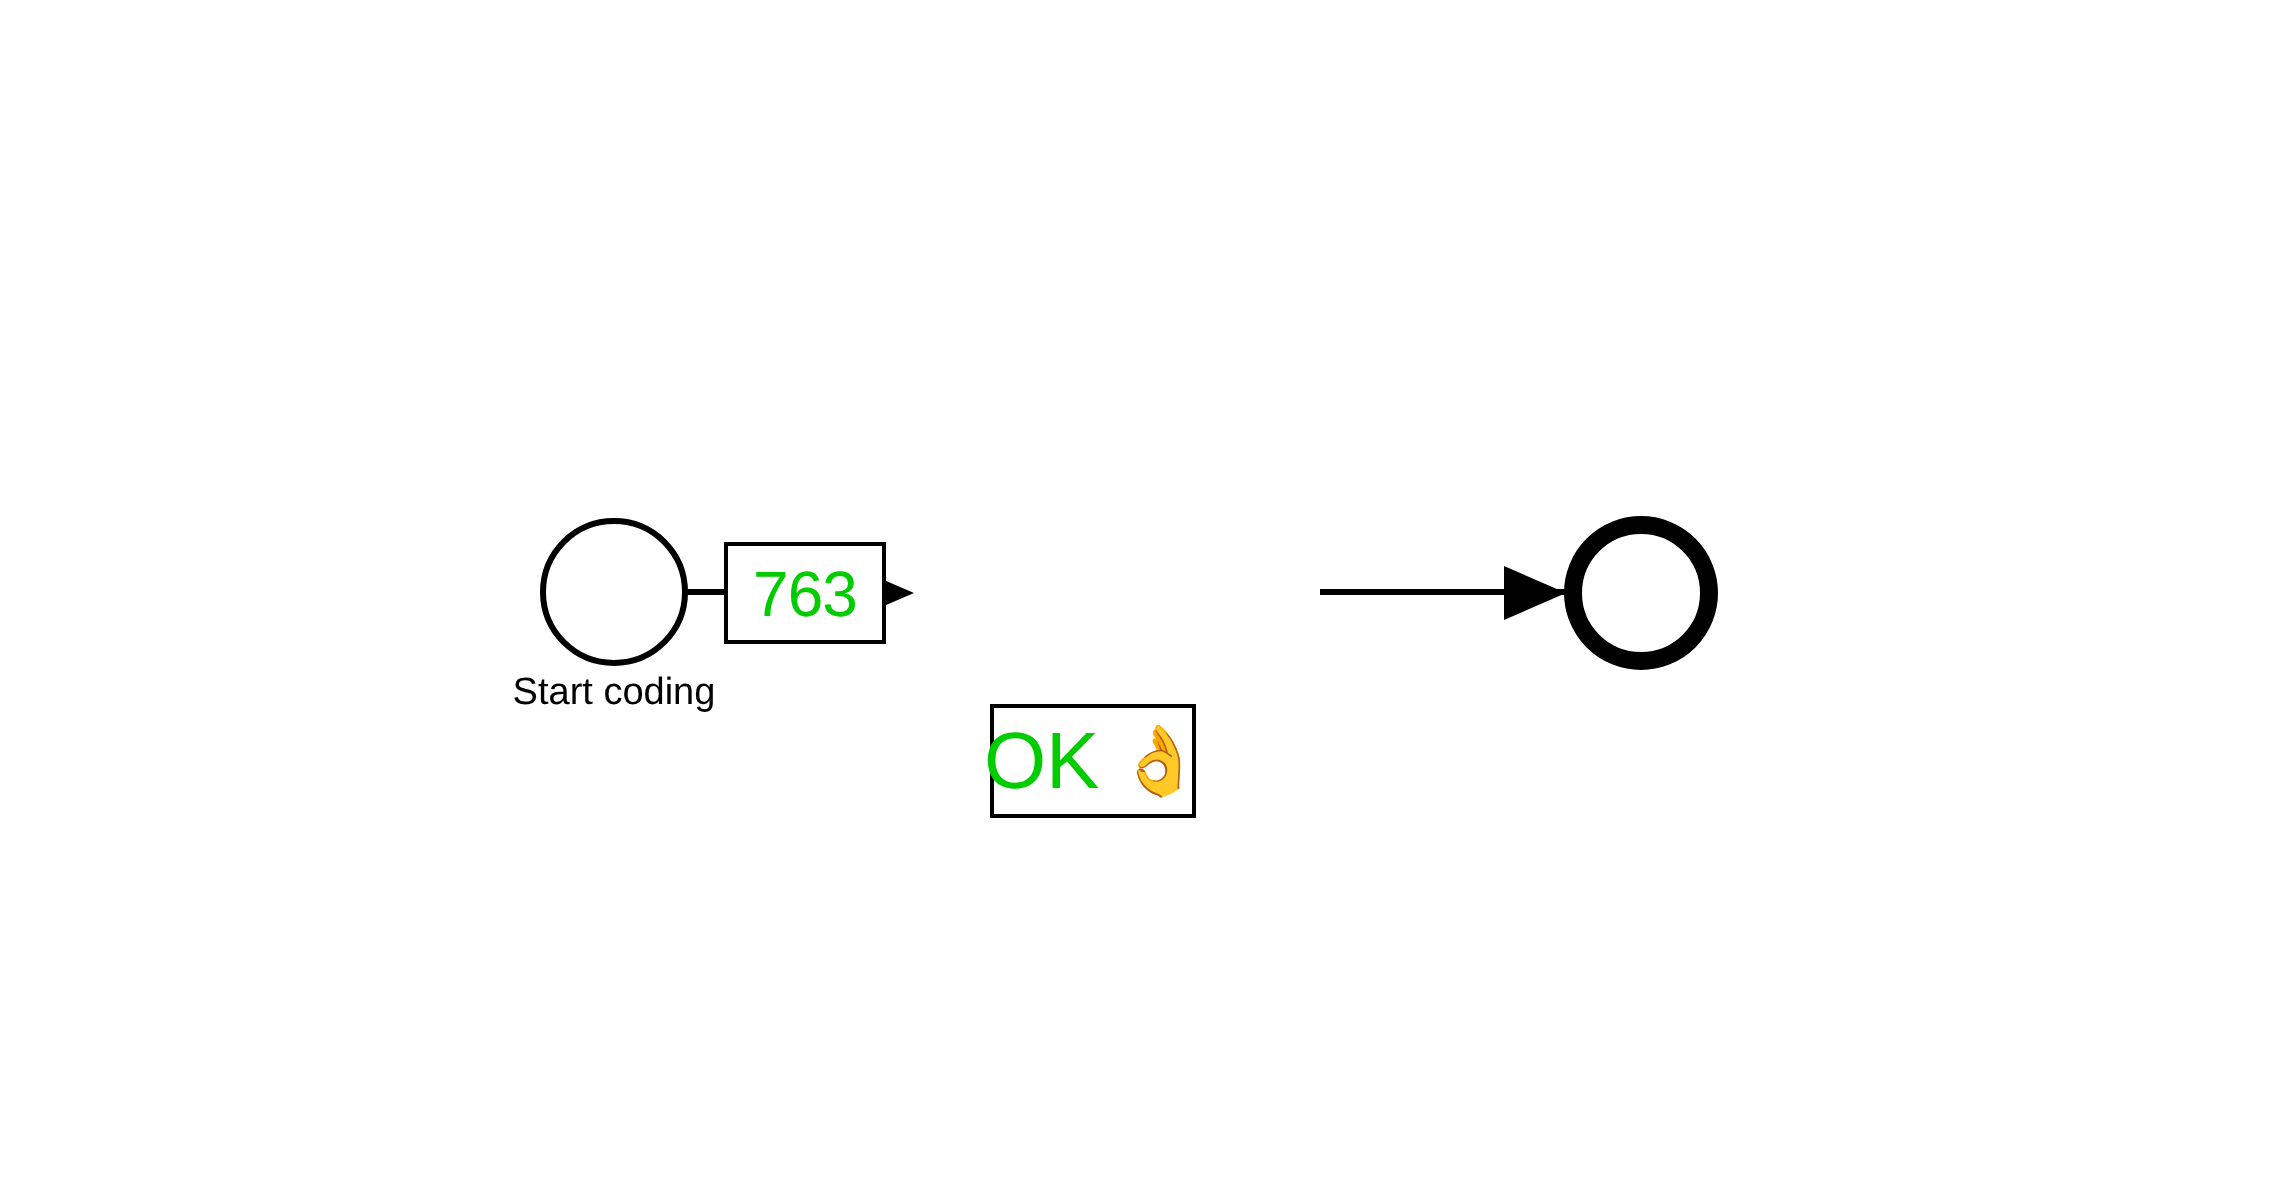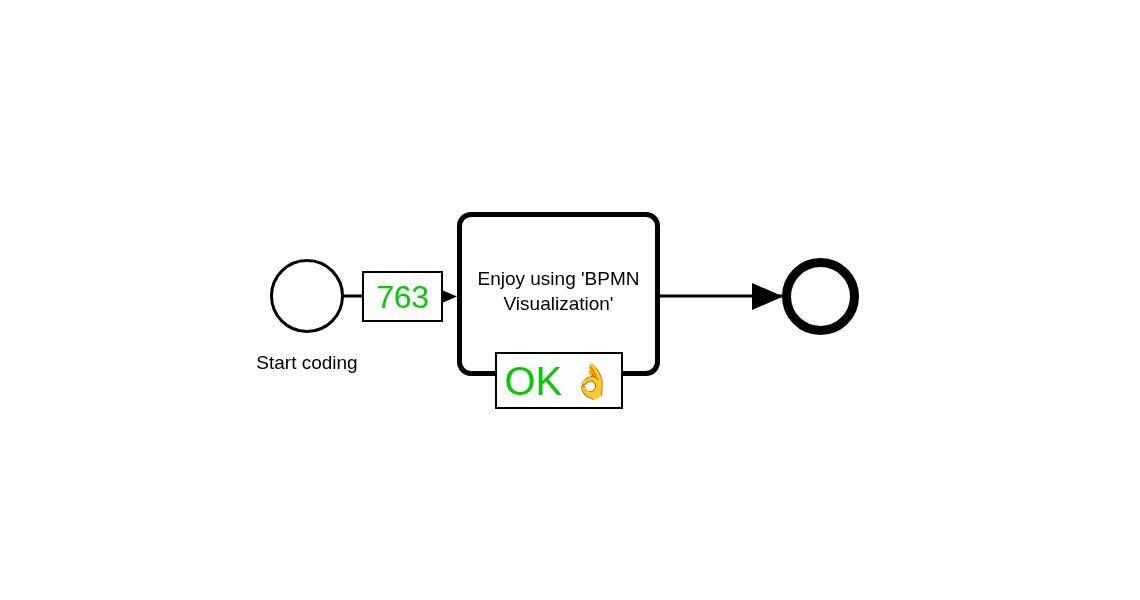--- a/index.html
+++ b/index.html
@@ -35,21 +35,21 @@
     position: absolute;
     text-align: center;
     color: #000000;
     font-size: 19px;
     line-height: 22px;
     font-family: "Liberation Sans", sans-serif;
     white-space: nowrap;
   }
   .start-label {
     left: 187px;
-    top: 352px;
+    top: 336px;
     width: 240px;
     text-align: center;
   }
 
   
   .end-event {
     position: absolute;
     left: 782px;
     top: 258px;
     width: 77px;
@@ -116,21 +116,21 @@
     height: 51px;
   }
   .overlay-counter .overlay-text {
     font-size: 32px;
     font-weight: normal;
     letter-spacing: -0.5px;
   }
   .overlay-ok {
     left: 495px;
     top: 352px;
-    width: 128px;
+    width: 103px;
     height: 57px;
     gap: 9px;
     text-align: right;
   }
   .overlay-ok .overlay-text {
     font-size: 40px;
     font-weight: normal;
     letter-spacing: 0px;
   }
   .overlay-emoji {
@@ -151,24 +151,20 @@
     </g>
     <g>
       <line x1="660" y1="296" x2="783" y2="296" stroke="#000000" stroke-width="3"></line>
       <polygon points="752,283 783,296.5 752,310" fill="#000000"></polygon>
     </g>
   </svg>
 
   <div class="start-event"></div>
   <div class="event-label start-label">Start coding</div>
 
-  <div class="task">
-    <div class="task-label">Enjoy using 'BPMN
-Visualization'</div>
-  </div>
 
   <div class="end-event"></div>
 
   <div class="overlay overlay-counter">
     <span class="overlay-text" style="color: rgb(0, 204, 0);">763</span>
   </div>
 
   <div class="overlay overlay-ok">
     <span class="overlay-text" style="color: rgb(0, 204, 0);">OK</span>
     <span class="overlay-emoji">👌</span>

